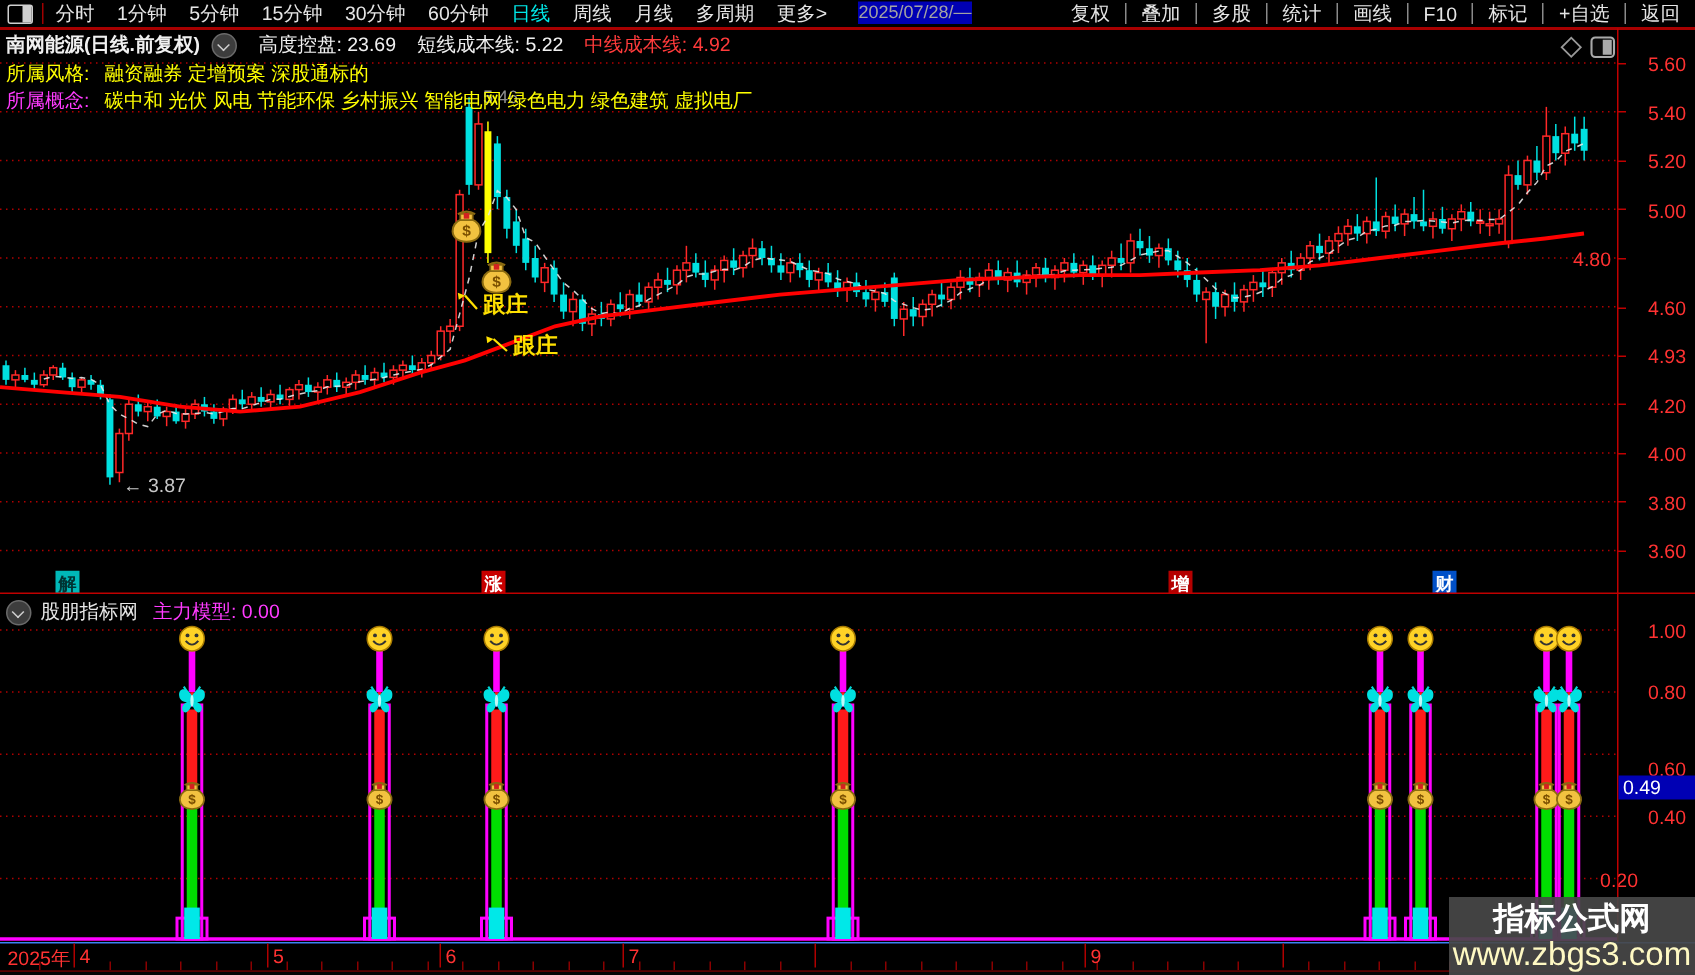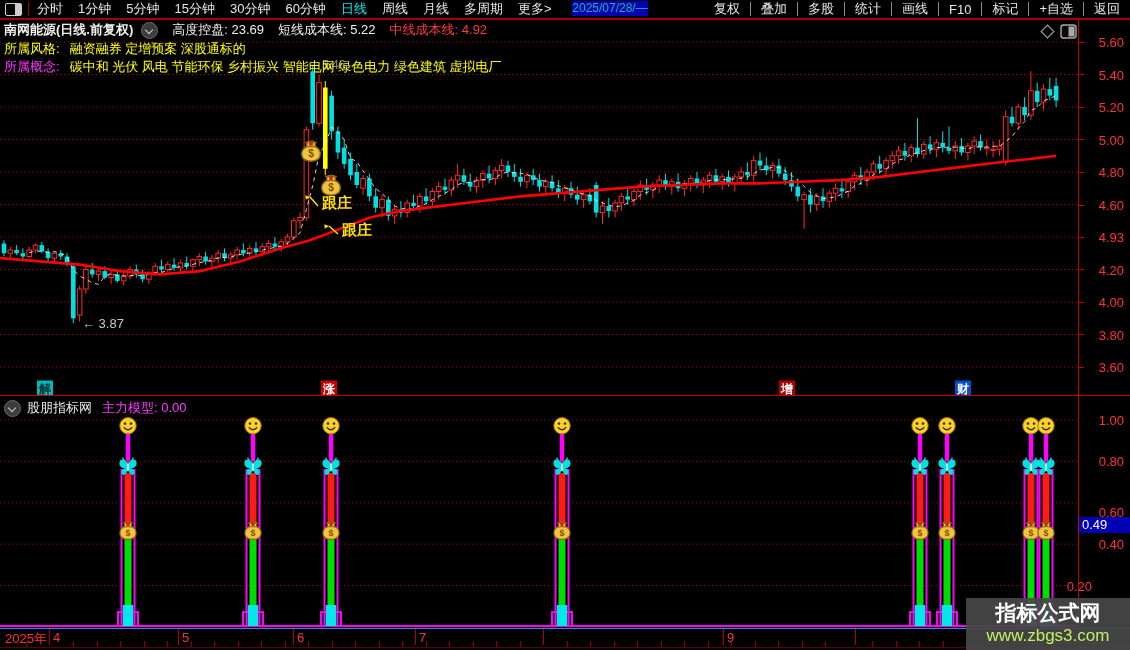--- a/index.html
+++ b/index.html
@@ -38,30 +38,30 @@
   
   #pane-title{left:4px;top:399px;display:flex;align-items:center;font-size:13px;z-index:5;color:#e8e8e8;white-space:nowrap;}
   #pane-title .model{color:#ff3bff;margin-left:10px;}
   #pane-title .chev{margin-left:0;margin-right:6px;}
   
   #xaxis{left:0;top:628px;width:1130px;height:18px;border-top:1px solid #3b82f6;border-bottom:1px solid #c00000;
          background:#000;z-index:6;font-size:13px;color:#ff3232;}
   #xaxis .xlab{position:absolute;top:1px;}
   #xaxis .tickM{position:absolute;top:0;width:1px;height:16px;background:#b00000;}
   #xaxis .tickm{position:absolute;bottom:0;width:1px;height:6px;background:#8a0000;}
-  #cursor-chip{position:absolute;left:572px;top:1px;width:76px;height:15px;background:#0000b4;color:#14b8a6;
+  #cursor-chip{position:absolute;left:572px;top:1px;width:76px;height:15px;background:#0000b4;color:#a3a3a3;
          font-size:12px;text-align:center;line-height:15px;z-index:7;}
   #badge049{position:absolute;left:1079px;top:517px;width:50px;height:16px;background:#0000b4;color:#fff;
          font-size:13px;line-height:16px;padding-left:3px;z-index:7;}
   #bottom-strip{left:0;top:647px;width:1130px;height:3px;background:#050505;border-top:1px solid #5c0000;z-index:6;}
   
   #watermark{left:966px;top:598px;width:164px;height:52px;background:rgba(72,72,72,0.92);z-index:20;
          display:flex;flex-direction:column;justify-content:center;align-items:center;}
   #watermark .w1{color:#ffffff;font-size:21px;font-weight:bold;line-height:24px;}
-  #watermark .w2{color:#bef264;font-size:17px;line-height:22px;text-align:right;}
+  #watermark .w2{color:#fef9c3;font-size:22px;line-height:22px;text-align:right;}
   svg{position:absolute;left:0;overflow:visible;}
   svg text{font-family:"Liberation Sans",sans-serif;}
 </style>
 </head>
 <body>
 
 <div id="screen">
 
   <div class="abs" id="toolbar">
     <div id="win-icon"></div>
@@ -509,21 +509,21 @@
 
   <div id="main-axis">
       <div class="axlabel" style="left: 1082px; width: 42px; top: 35px;">5.60</div>
       <div class="abs" style="left: 1078px; top: 42px; width: 6px; height: 1px; background: rgb(192, 0, 0); z-index: 4;"></div>
       <div class="axlabel" style="left: 1082px; width: 42px; top: 67.5px;">5.40</div>
       <div class="abs" style="left: 1078px; top: 74px; width: 6px; height: 1px; background: rgb(192, 0, 0); z-index: 4;"></div>
       <div class="axlabel" style="left: 1082px; width: 42px; top: 100px;">5.20</div>
       <div class="abs" style="left: 1078px; top: 107px; width: 6px; height: 1px; background: rgb(192, 0, 0); z-index: 4;"></div>
       <div class="axlabel" style="left: 1082px; width: 42px; top: 132.5px;">5.00</div>
       <div class="abs" style="left: 1078px; top: 139px; width: 6px; height: 1px; background: rgb(192, 0, 0); z-index: 4;"></div>
-      <div class="axlabel" style="left: 1082px; width: 42px; top: 165px;">4.80</div>
+      <div class="axlabel" style="left: 1032px; width: 42px; top: 165px;">4.80</div>
       <div class="abs" style="left: 1078px; top: 172px; width: 6px; height: 1px; background: rgb(192, 0, 0); z-index: 4;"></div>
       <div class="axlabel" style="left: 1082px; width: 42px; top: 197.5px;">4.60</div>
       <div class="abs" style="left: 1078px; top: 205px; width: 6px; height: 1px; background: rgb(192, 0, 0); z-index: 4;"></div>
       <div class="axlabel" style="left: 1082px; width: 42px; top: 230px;">4.93</div>
       <div class="abs" style="left: 1078px; top: 237px; width: 6px; height: 1px; background: rgb(192, 0, 0); z-index: 4;"></div>
       <div class="axlabel" style="left: 1082px; width: 42px; top: 262.5px;">4.20</div>
       <div class="abs" style="left: 1078px; top: 269px; width: 6px; height: 1px; background: rgb(192, 0, 0); z-index: 4;"></div>
       <div class="axlabel" style="left: 1082px; width: 42px; top: 295px;">4.00</div>
       <div class="abs" style="left: 1078px; top: 302px; width: 6px; height: 1px; background: rgb(192, 0, 0); z-index: 4;"></div>
       <div class="axlabel" style="left: 1082px; width: 42px; top: 327.5px;">3.80</div>

